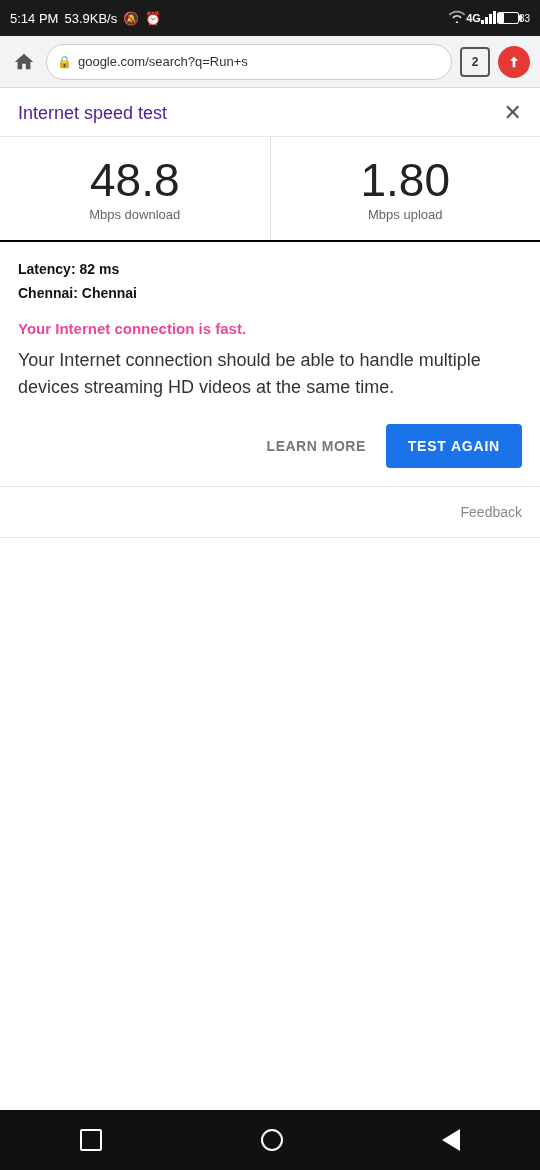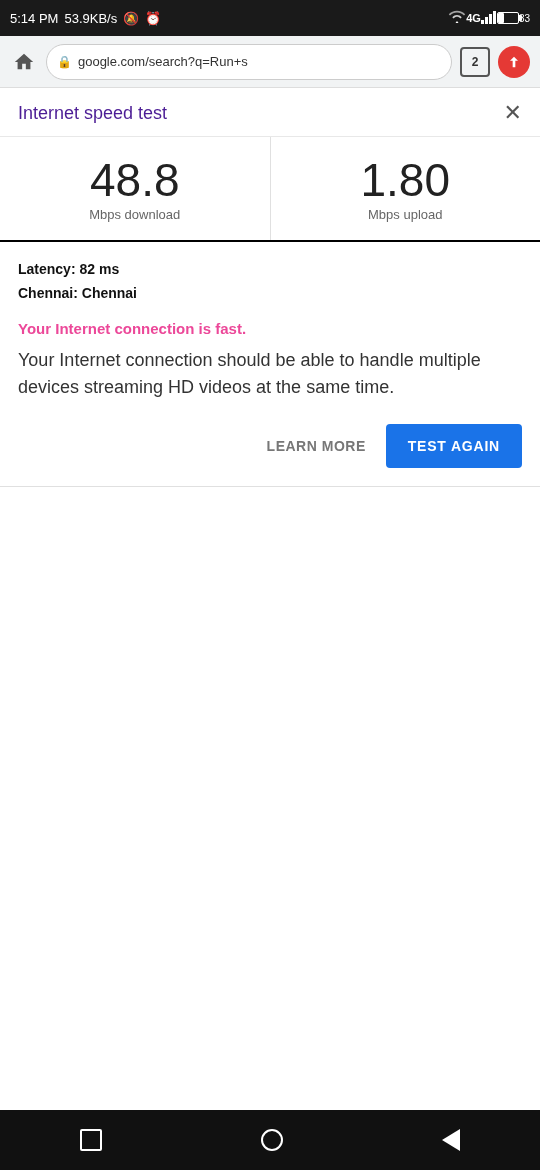--- a/index.html
+++ b/index.html
@@ -369,20 +369,23 @@
     </div>
     <div class="connection-status">Your Internet connection is fast.</div>
     <div class="connection-desc">Your Internet connection should be able to handle multiple devices streaming HD videos at the same time.</div>
 
     <div class="action-buttons">
       <button class="learn-more-btn">LEARN MORE</button>
       <button class="test-again-btn">TEST AGAIN</button>
     </div>
   </div>
 
+  <div class="feedback-row">
+    <span class="feedback-link">Feedback</span>
+  </div>
 
 </div>
 
 <div class="page-body" style="height: 460px;"></div>
 
 <div class="nav-bar">
   <div class="nav-square"></div>
   <div class="nav-circle"></div>
   <div class="nav-triangle"></div>
 </div>

